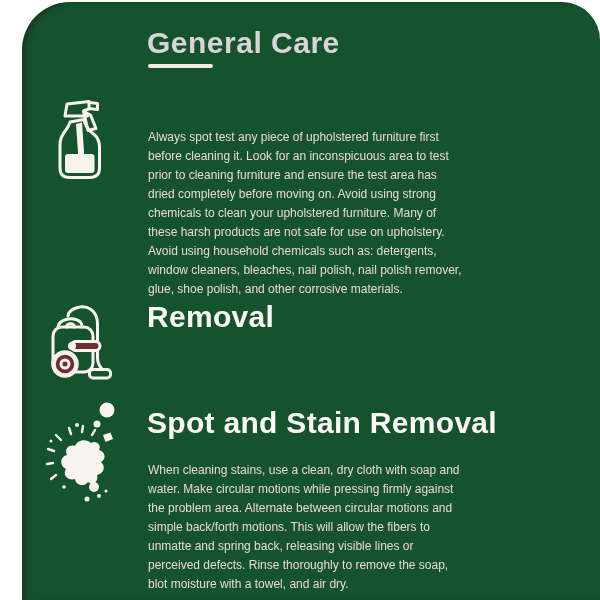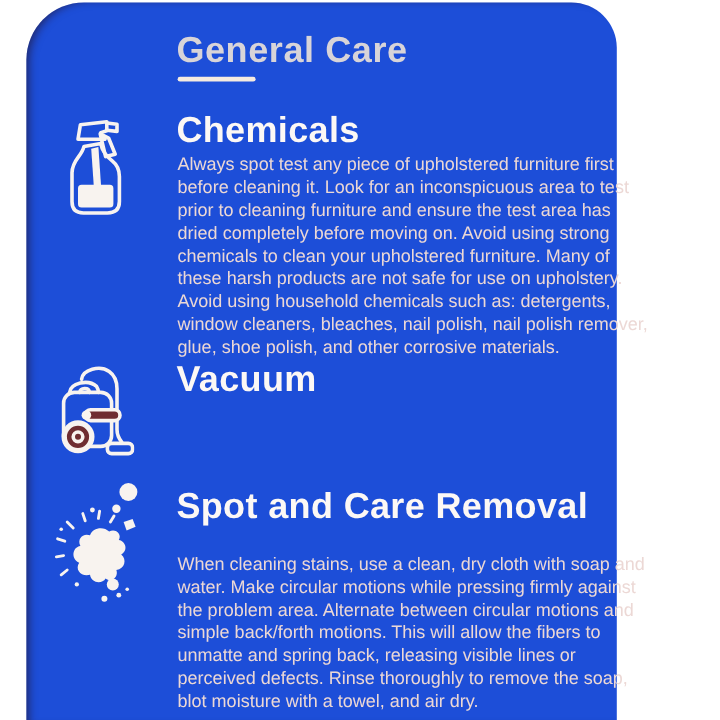--- a/index.html
+++ b/index.html
@@ -9,25 +9,26 @@
     height: 600px;
     background: #FFFFFF;
     overflow: hidden;
     font-family: "Liberation Sans", "DejaVu Sans", sans-serif;
   }
   .stage { position: relative; width: 600px; height: 600px; }
   .card {
     position: absolute;
     left: 22px;
     top: 2px;
-    width: 492px;
+    width: 550px;
     height: 598px;
-    background: #1d4ed8;
+    background: #14532d;
     border-radius: 48px 38px 0 0;
     box-shadow: inset 6px 2px 7px -4px rgba(38, 10, 12, 0.55);
+    padding-left: 28px;
   }
   .title {
     position: absolute;
     left: 125px;
     top: 24px;
     font-size: 30px;
     line-height: 34px;
     font-weight: 700;
     letter-spacing: 0.5px;
     color: #D8D4D8;
@@ -46,21 +47,21 @@
     left: 125px;
     font-size: 30px;
     line-height: 34px;
     font-weight: 700;
     letter-spacing: 0.3px;
     color: #FCF8F5;
   }
   .section-body {
     position: absolute;
     left: 126px;
-    font-size: 15px;
+    font-size: 12px;
     line-height: 19px;
     color: #ECD8D5;
     white-space: pre-line;
     width: 432px;
   }
   .icon { position: absolute; }
   .icon svg { display: block; width: 100%; height: 100%; }
   .h1pos { top: 90px; }  .b1pos { top: 126px; }
   .h2pos { top: 298px; } .b2pos { top: 334px; }
   .h3pos { top: 404px; } .b3pos { top: 459px; }
@@ -84,21 +85,20 @@
           <path d="M36 3.5 L44.5 4.5 L44.5 10.5 L36 9.5"></path>
           <path d="M30.5 12.5 L37.5 16 L43 29.5 L35 31.5 Z"></path>
           <path d="M17 23 L31 20.5 C32 27 35.5 31 40.5 35 C45 38.5 46.5 42.5 46.5 48 L46.5 69 C46.5 75.5 43 78.5 36.5 78.5 L16.5 78.5 C10 78.5 7 75.5 7 69 L7 45 C7 39.5 9.5 35.5 12.5 31.5 C14.8 28.5 16.3 26 17 23 Z"></path>
         </g>
         <g fill="#F8F3EF">
           <rect x="12" y="55" width="29.5" height="19" rx="3"></rect>
           <path d="M23 25 L29 23.5 L31.5 60 L25.5 61 Z"></path>
         </g>
       </svg>
     </div>
-    <div class="section-heading h1pos">Chemicals</div>
     <div class="section-body b1pos">Always spot test any piece of upholstered furniture first
 before cleaning it. Look for an inconspicuous area to test
 prior to cleaning furniture and ensure the test area has
 dried completely before moving on. Avoid using strong
 chemicals to clean your upholstered furniture. Many of
 these harsh products are not safe for use on upholstery.
 Avoid using household chemicals such as: detergents,
 window cleaners, bleaches, nail polish, nail polish remover,
 glue, shoe polish, and other corrosive materials.</div>
 
@@ -110,21 +110,21 @@
           <path d="M20.5 24 C21 20 28 19.5 28.5 24"></path>
           <path d="M22 13 C23 5 37 1 45 6.5 C50 10 51.5 14.5 51.5 21 L51.5 55 C51.5 60 53 62.5 55.5 65.5"></path>
           <rect x="43.5" y="66.5" width="21" height="8.5" rx="3.5"></rect>
         </g>
         <rect x="25" y="38.5" width="29" height="9" rx="4.5" fill="#6F2D31" stroke="#F8F3EF" stroke-width="3"></rect>
         <circle cx="26" cy="43" r="4" fill="#F8F3EF"></circle>
         <circle cx="19" cy="61" r="11.5" fill="#6F2D31" stroke="#F8F3EF" stroke-width="4.5"></circle>
         <circle cx="19" cy="61" r="4" fill="none" stroke="#F8F3EF" stroke-width="3"></circle>
       </svg>
     </div>
-    <div class="section-heading h2pos">Vacuum</div>
+    <div class="section-heading h2pos">Removal</div>
 
     <div class="icon stain-pos">
       <svg viewBox="0 0 78 108" xmlns="http://www.w3.org/2000/svg">
         <g fill="#F8F3EF">
           <circle cx="63" cy="11" r="7.5"></circle>
           <circle cx="53" cy="25" r="3.5"></circle>
           <path d="M59 36 L66.5 33.5 L69 40 L61.5 43 Z"></path>
           <path d="M31 47 C33 41 42 39 47 44 C52 41 58 46 55 51 C61 52 63 60 57 63 C62 67 60 75 53 76 C55 82 49 87 44 83 C41 88 32 87 31 80 C24 82 18 76 22 70 C15 67 16 57 23 56 C20 50 25 45 31 47 Z"></path>
           <circle cx="50" cy="88" r="5"></circle>
           <circle cx="55" cy="97" r="2"></circle>
@@ -138,21 +138,21 @@
           <path d="M27 35 L25 29"></path>
           <path d="M17 41 L12 36"></path>
           <path d="M10 52 L4 50"></path>
           <path d="M9 64 L3 65"></path>
           <path d="M12 76 L7 80"></path>
           <path d="M38 33 L39 27"></path>
           <path d="M48 36 L51 31"></path>
         </g>
       </svg>
     </div>
-    <div class="section-heading h3pos">Spot and Care Removal</div>
+    <div class="section-heading h3pos">Spot and Stain Removal</div>
     <div class="section-body b3pos">When cleaning stains, use a clean, dry cloth with soap and
 water. Make circular motions while pressing firmly against
 the problem area. Alternate between circular motions and
 simple back/forth motions. This will allow the fibers to
 unmatte and spring back, releasing visible lines or
 perceived defects. Rinse thoroughly to remove the soap,
 blot moisture with a towel, and air dry.</div>
 
   </div>
 </div>

